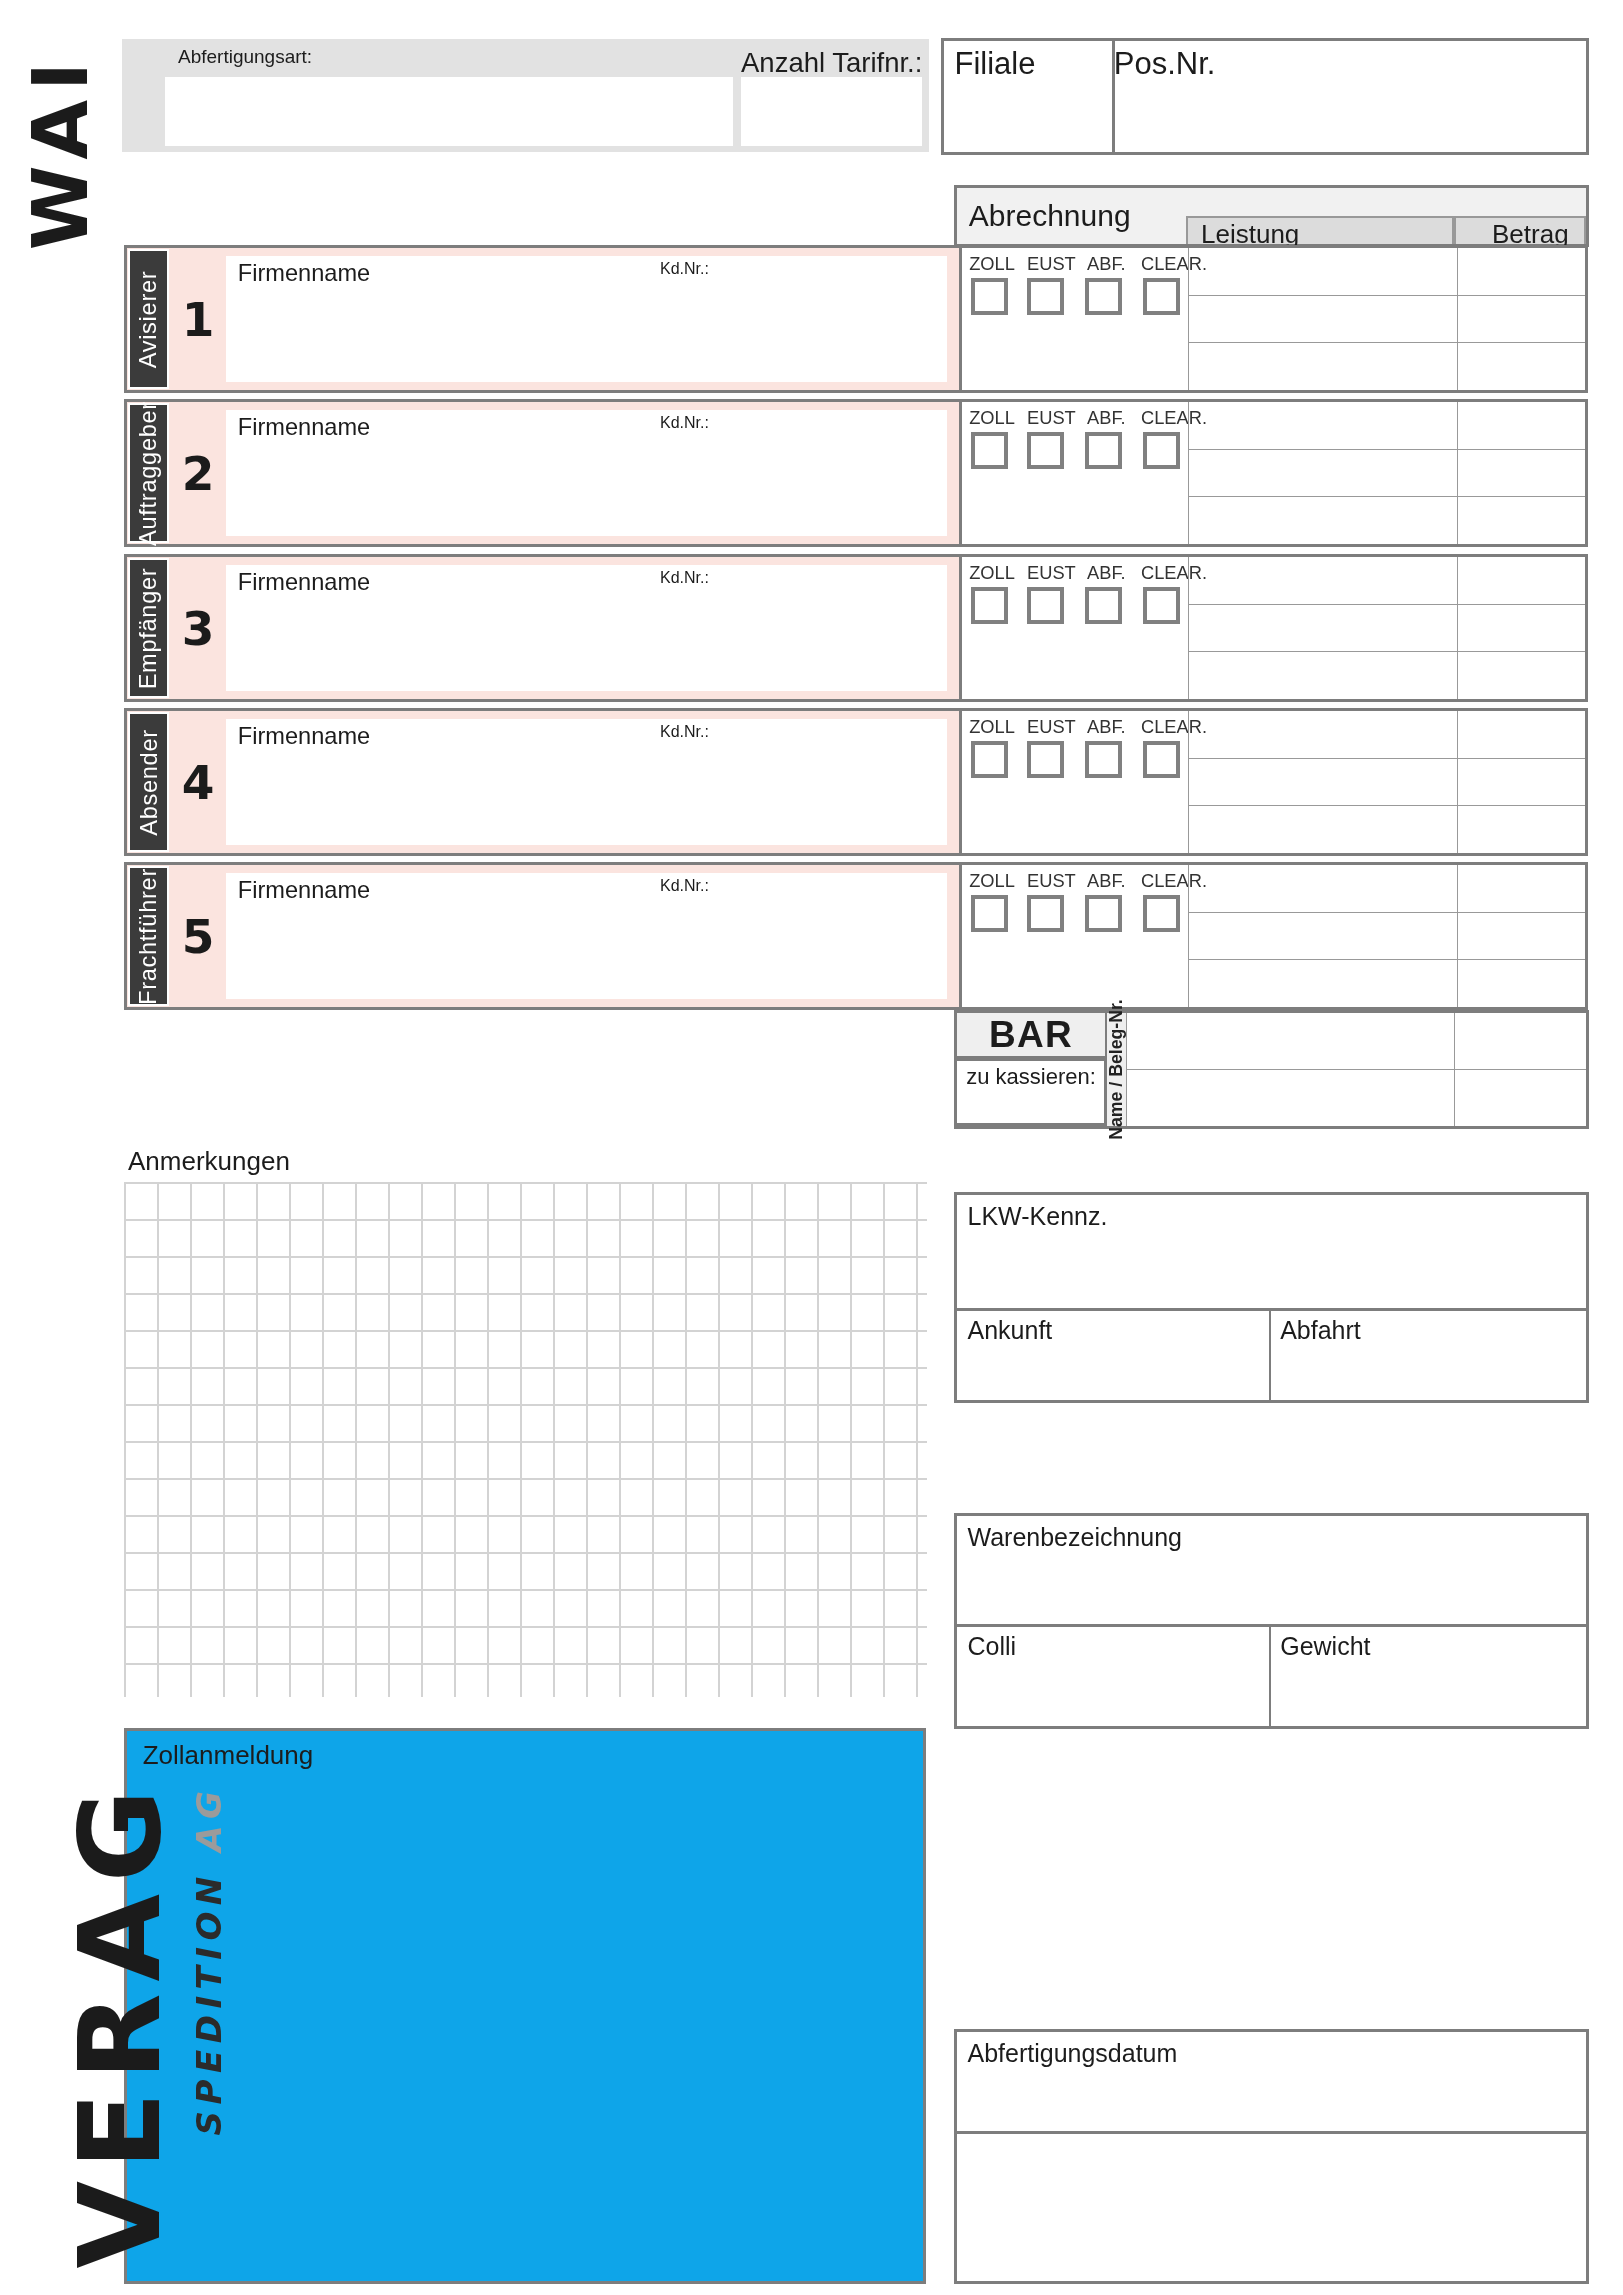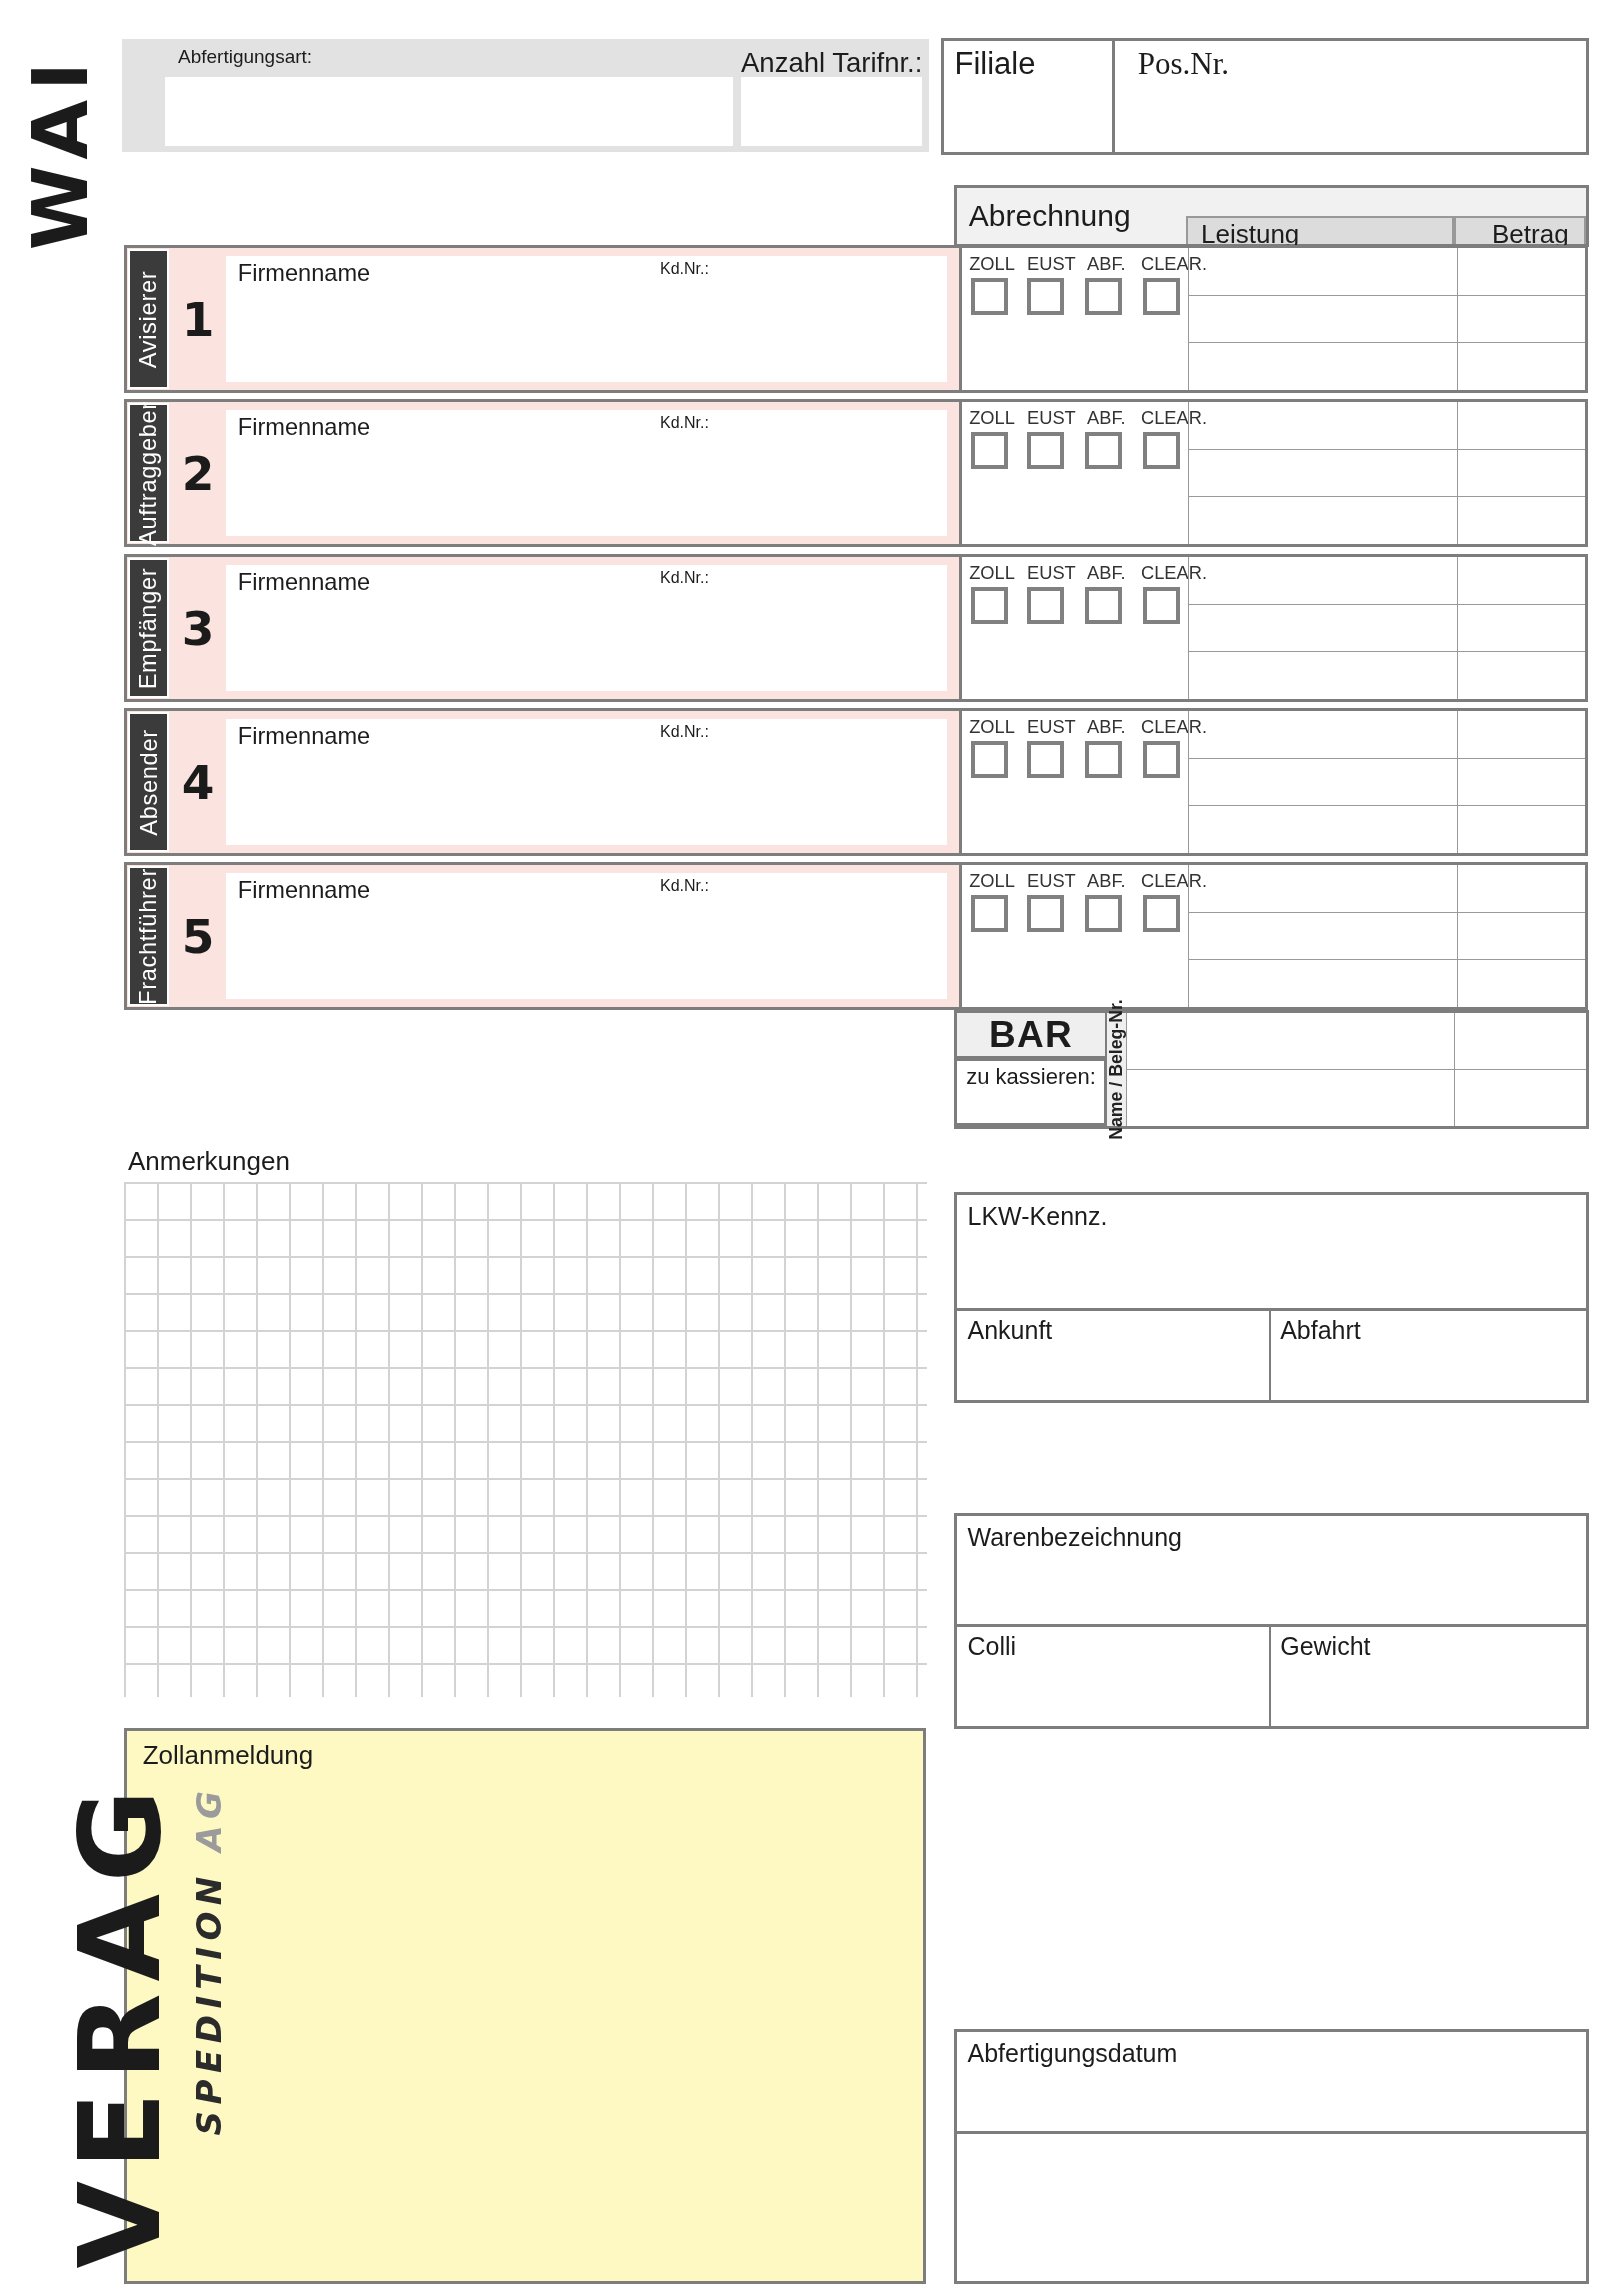--- a/index.html
+++ b/index.html
@@ -22,21 +22,21 @@
   .hdr-band .abf-lbl{left:56px;top:6.5px;font-size:19px;}
   .hdr-band .abf-input{position:absolute;left:43px;top:38px;width:568px;height:69px;background:#fff;}
   .hdr-band .anz-lbl{left:619px;top:7.9px;font-size:27.5px;}
   .hdr-band .anz-input{position:absolute;left:619px;top:38px;width:181px;height:69px;background:#fff;}
 
   
   .filiale-box{left:941px;top:38px;width:648px;height:117px;border:3.9px solid #7d7d7d;background:#fff;box-sizing:border-box;}
   .filiale-box .vdiv{position:absolute;left:168px;top:0;width:2.6px;height:100%;background:#7d7d7d;}
   .filiale-box .cell-lbl{font-size:31px;}
   .fil-cell{position:absolute;left:0;top:0;width:168px;height:100%;}
-  .pos-cell{position:absolute;left:182px;top:0;right:0;height:100%;font-family:Liberation Serif, serif;}
+  .pos-cell{position:absolute;left:158px;top:0;right:0;height:100%;}
   .fil-cell .cell-lbl{position:absolute;left:10.5px;top:5.2px;}
   .pos-cell .cell-lbl{position:absolute;left:11.8px;top:5.2px;}
 
   
   .abr-box{left:954px;top:185px;width:635px;height:62px;border:3.3px solid #7d7d7d;background:#f1f1f1;box-sizing:border-box;}
   .abr-title{position:absolute;left:11.8px;top:10.5px;font-size:30px;}
   .col-hdr{position:absolute;bottom:0;height:28px;background:#dcdcdc;border:2px solid #999;border-bottom:none;box-sizing:border-box;font-size:26px;}
   .leist-hdr{left:229px;width:268px;}
   .betr-hdr{left:497px;right:0;}
   .leist-hdr span{position:absolute;left:13px;top:1.3px;}
@@ -89,21 +89,21 @@
   .lkw-box{top:1192px;height:211px;}
   .lkw-box .hdiv{top:113px;}
   .lkw-box .vdiv2{left:312px;top:116px;bottom:0;}
   .waren-box{top:1513px;height:216px;}
   .waren-box .hdiv{top:108px;}
   .waren-box .vdiv2{left:312px;top:111px;bottom:0;}
   .datum-box{top:2029px;height:255px;}
   .datum-box .hdiv{top:99px;}
 
   
-  .zoll-box{left:124px;top:1728px;width:802px;height:556px;border:3.9px solid #7d7d7d;background:#fef9c3;box-sizing:border-box;}
+  .zoll-box{left:124px;top:1728px;width:802px;height:556px;border:3.9px solid #7d7d7d;background:#0ea5e9;box-sizing:border-box;}
   .zoll-box .box-lbl{position:absolute;left:15.7px;top:9.2px;font-size:26px;}
 
   
   .verag-box{left:52px;top:1754px;width:137px;height:537px;}
   .verag-box > span{font-family:"DejaVu Sans", sans-serif;font-weight:900;font-size:113px;letter-spacing:11.8px;color:#1b1b1b;}
   .sped-box{left:182px;top:1672px;width:55px;height:576px;}
   .sped-box > span{font-family:"DejaVu Sans", sans-serif;font-weight:bold;font-style:italic;font-size:34px;letter-spacing:6.5px;color:#2b2b2b;}
   .sped-box .ag{color:#9b9b9b;}
 </style>
 </head>

